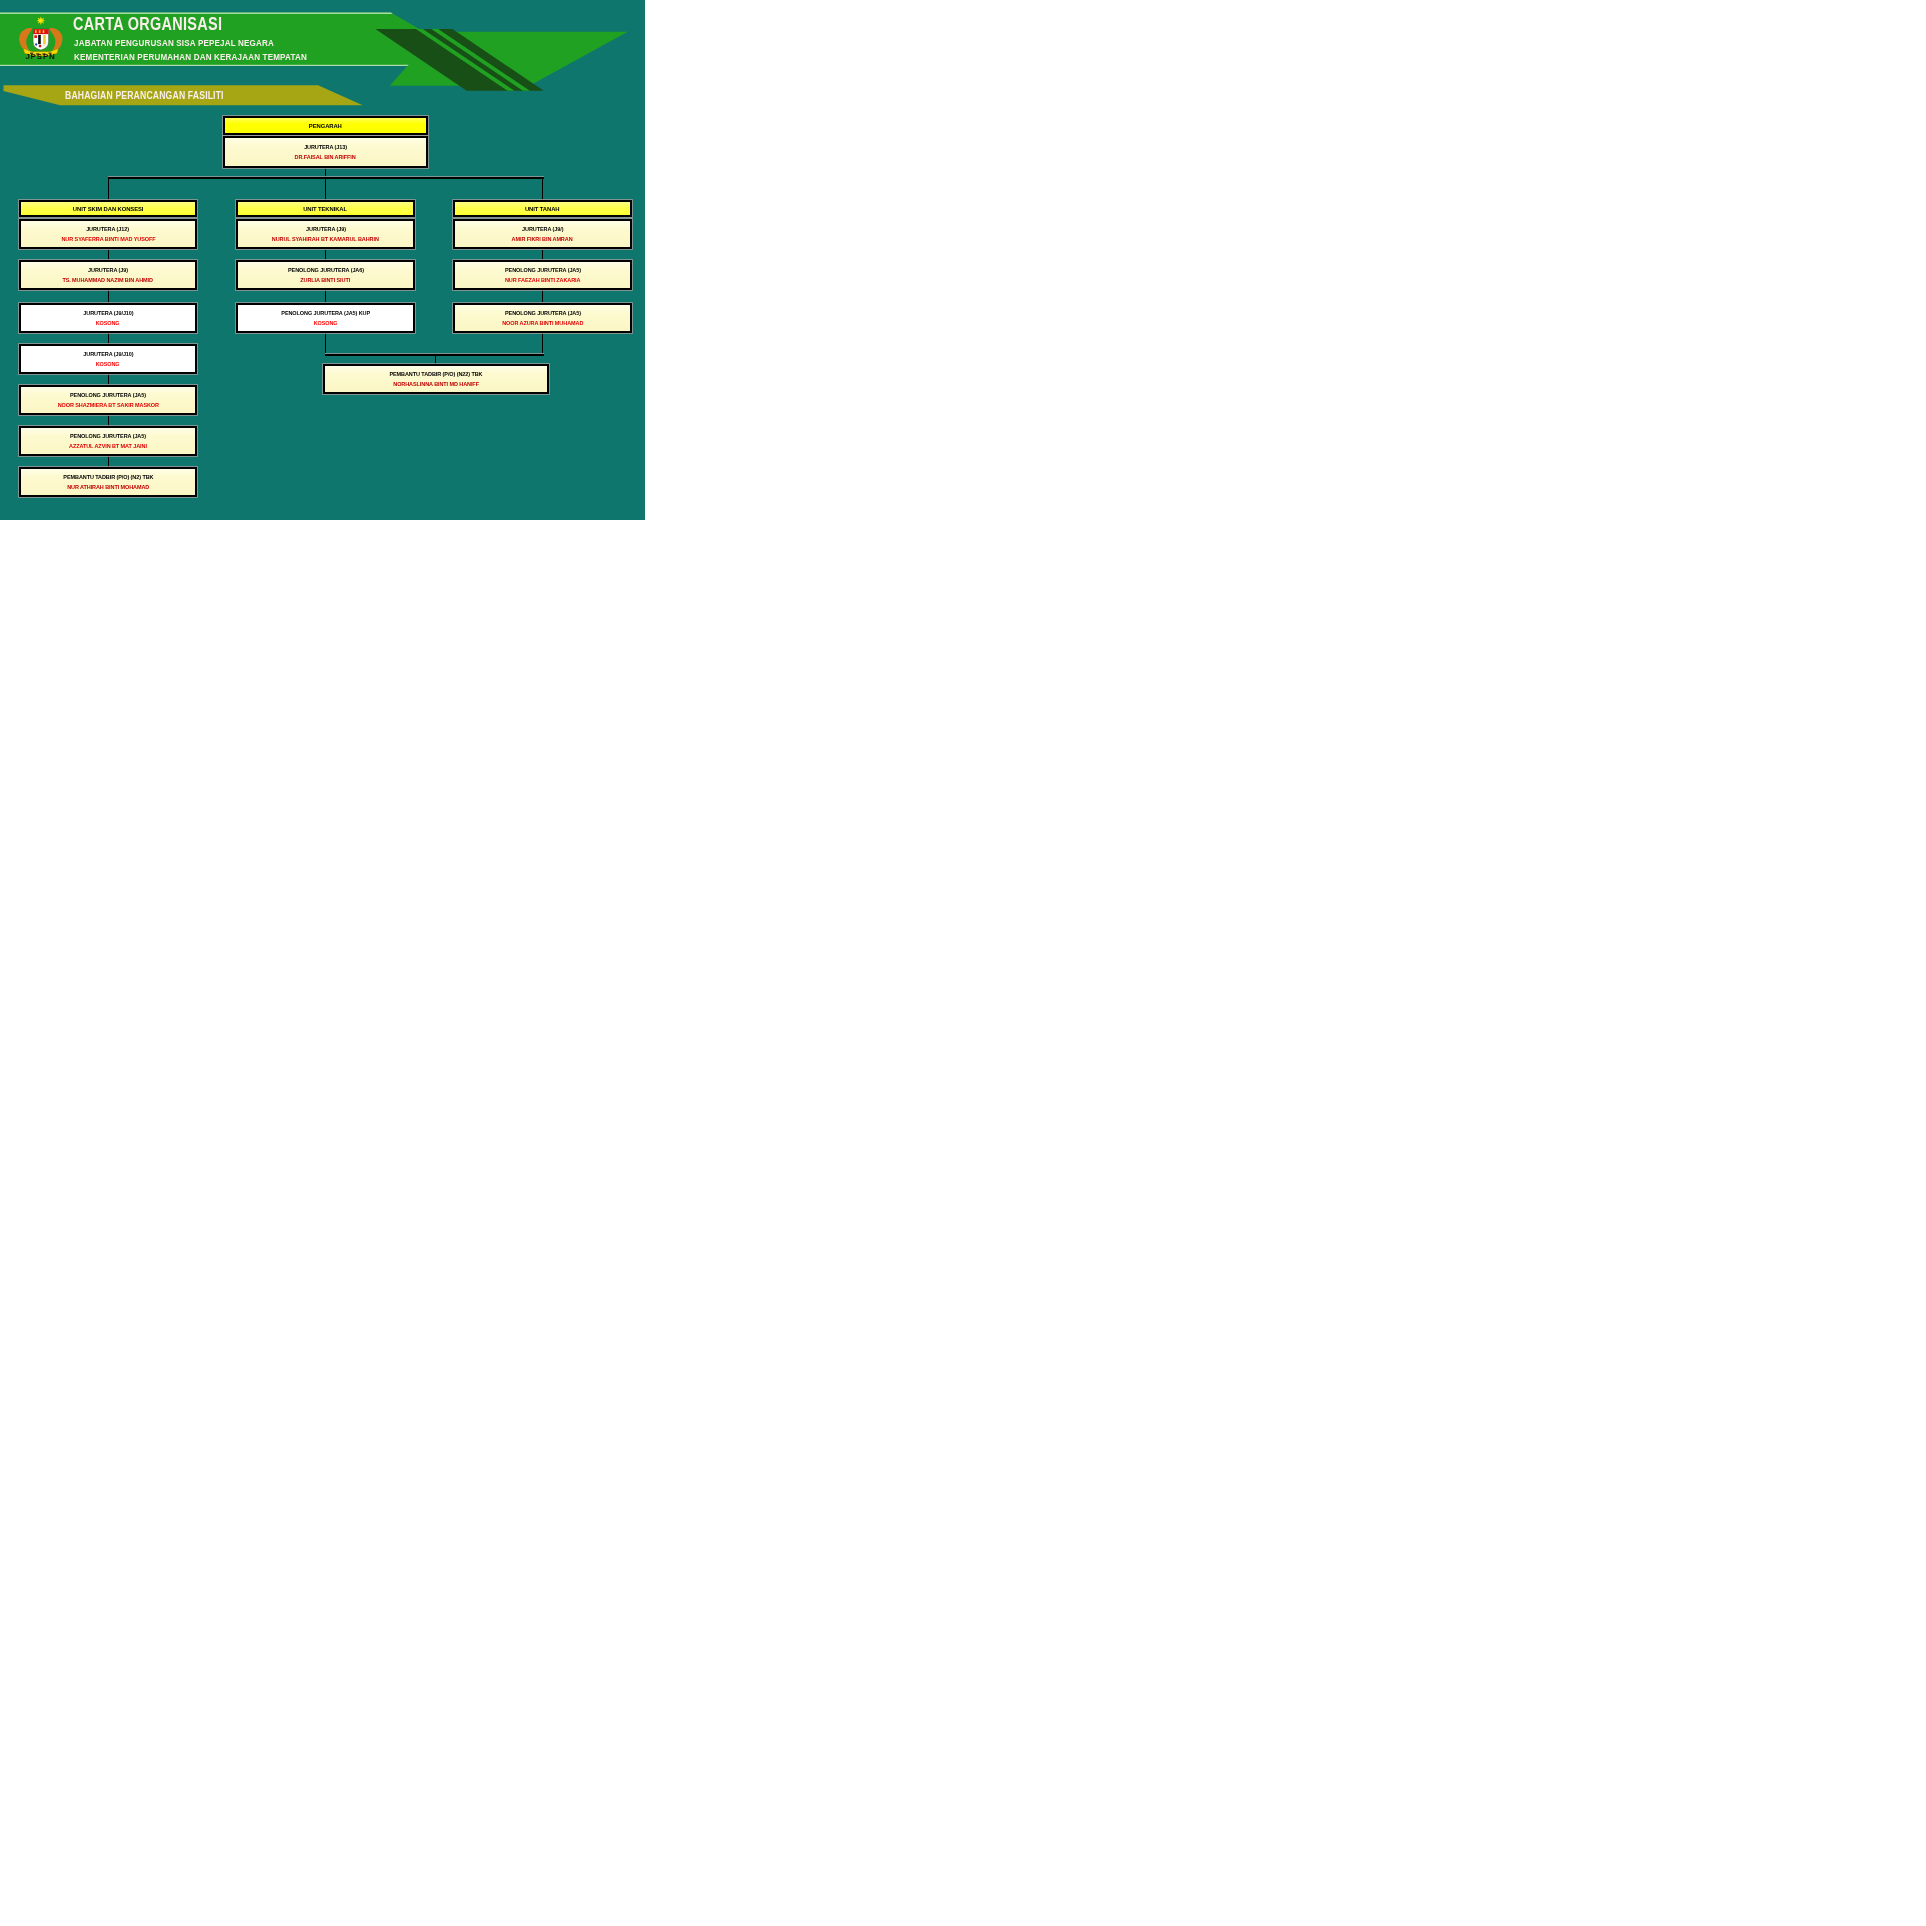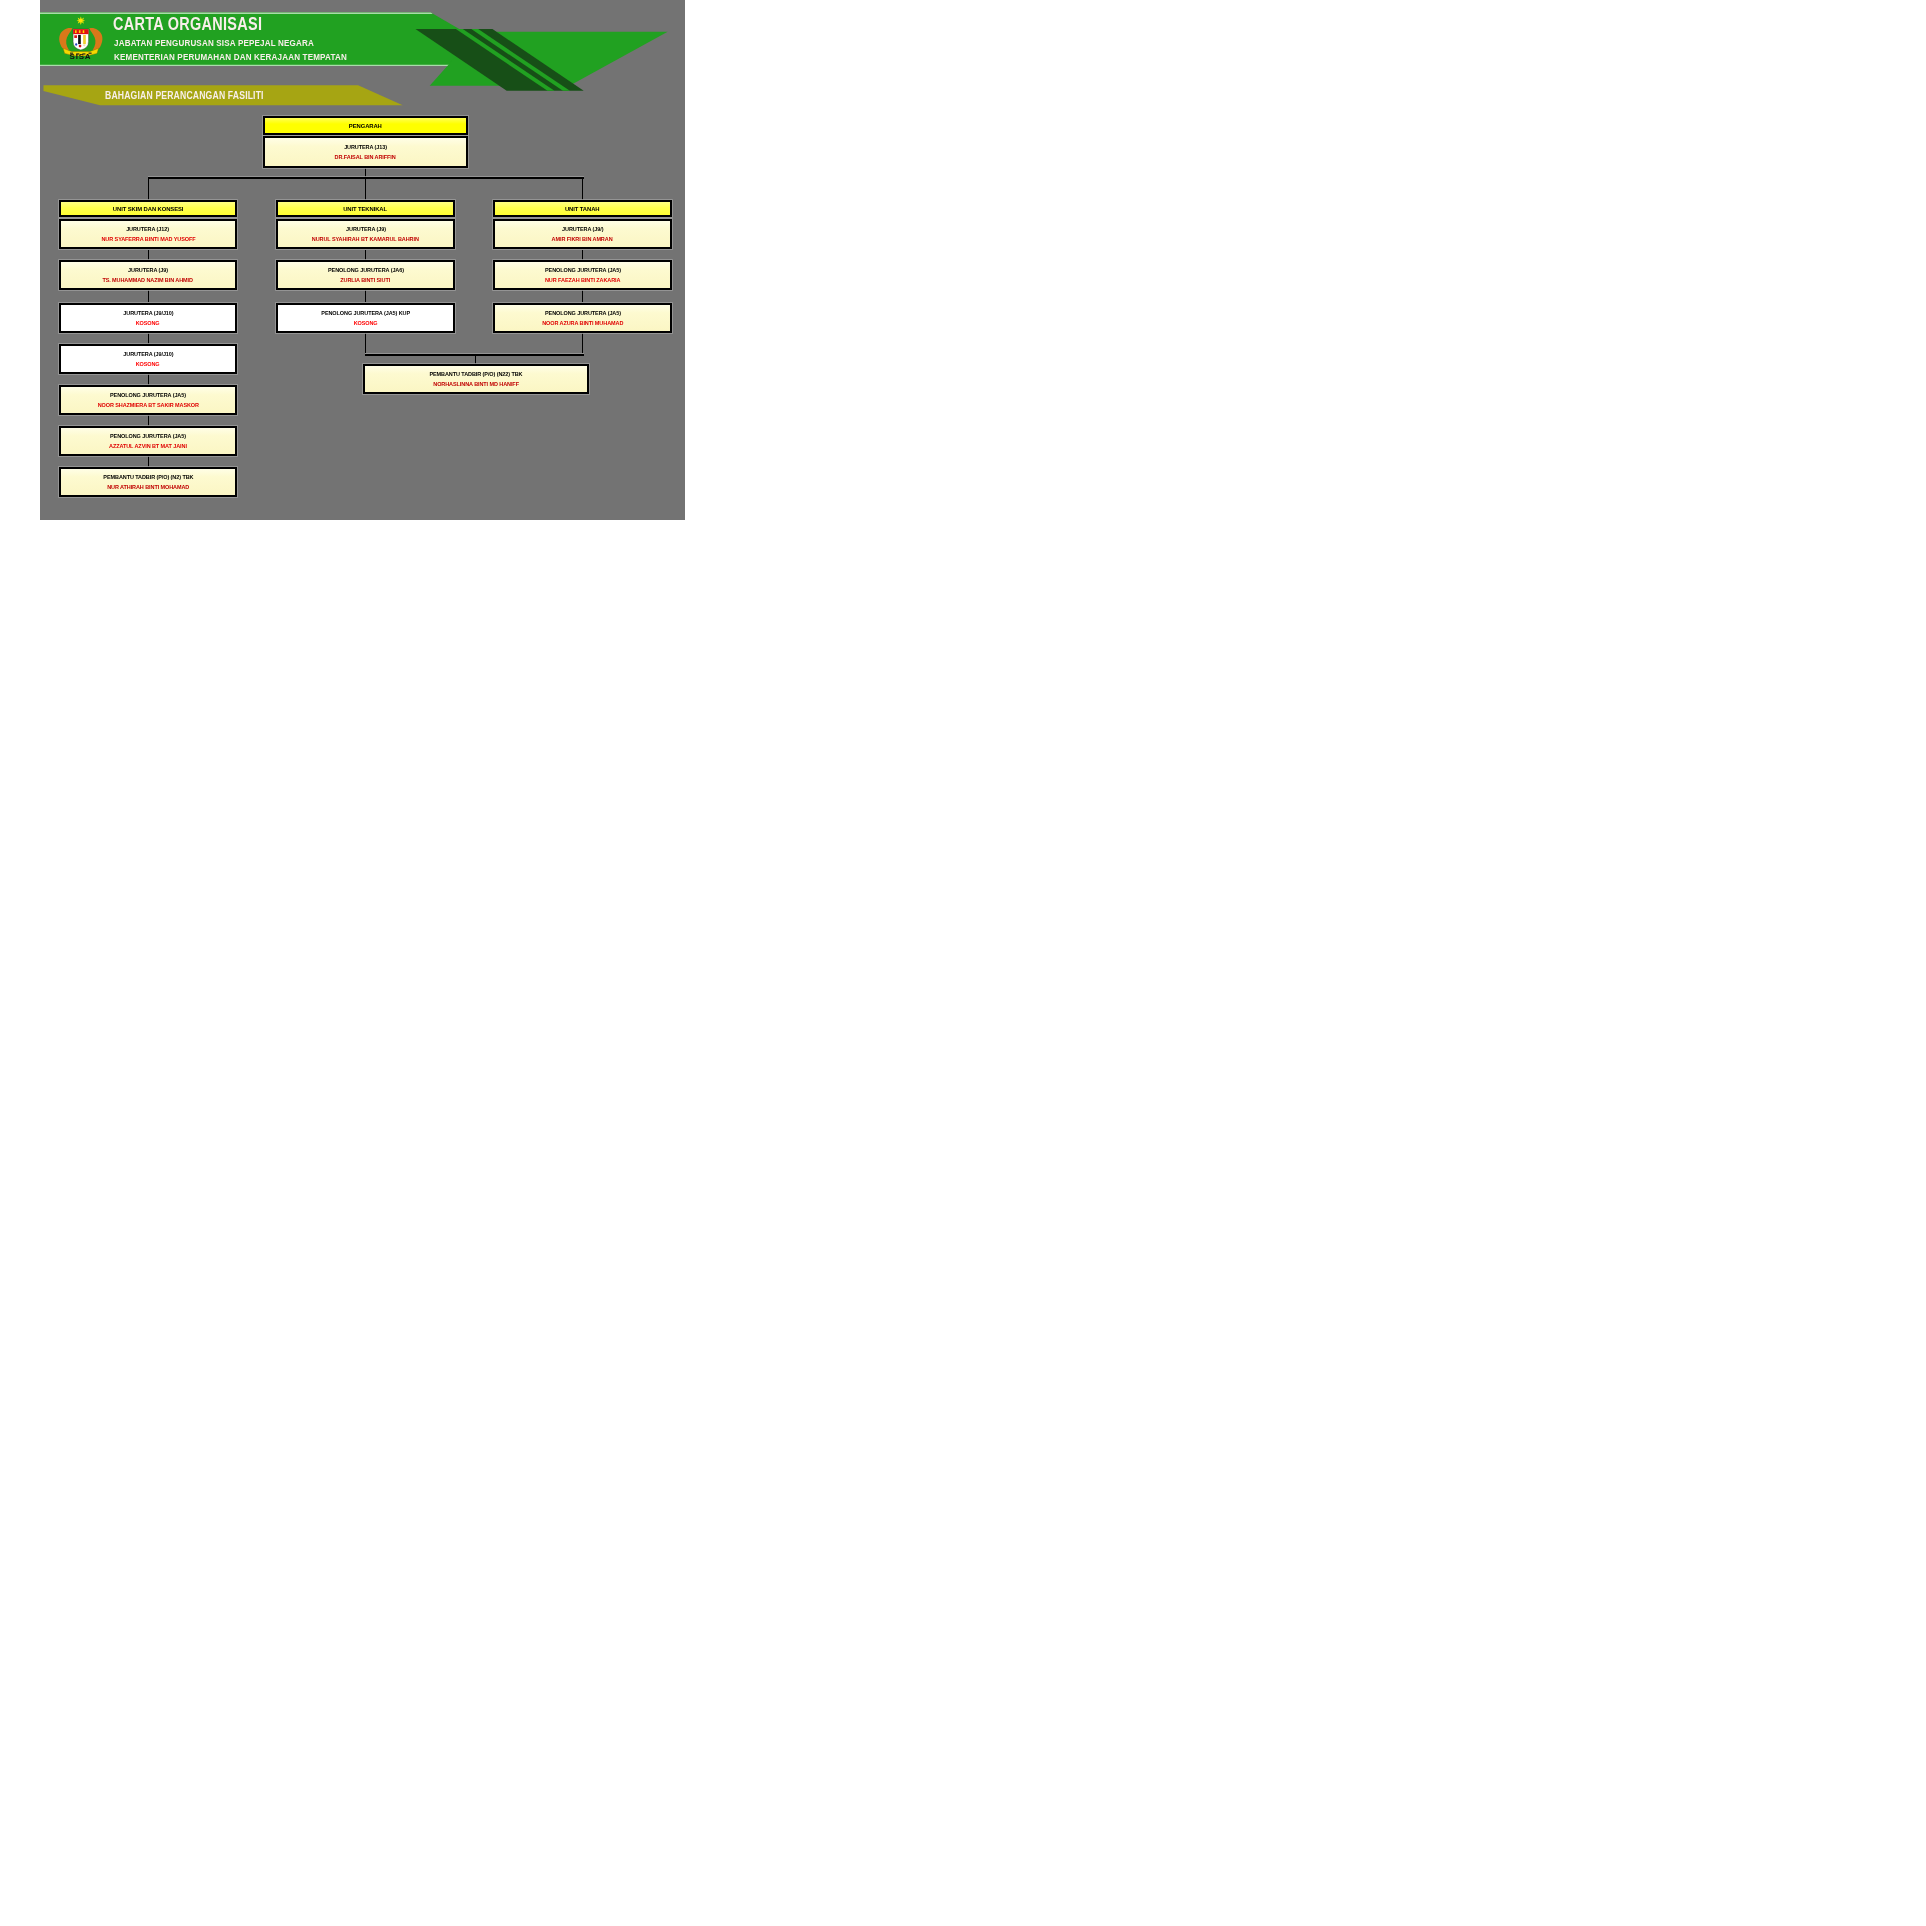--- a/index.html
+++ b/index.html
@@ -1,17 +1,17 @@
 <!DOCTYPE html>
 <html style="font-size:6.2px"><head>
 <meta charset="utf-8">
 <style>
   html,body{margin:0;padding:0;background:#ffffff;}
   body{font-family:"Liberation Sans","DejaVu Sans",sans-serif;}
-  #page{position:relative;width:645px;height:520px;background:#737373;overflow:hidden;margin-left:40px;}
+  #page{position:relative;width:645px;height:520px;background:#0f766e;overflow:hidden;}
 
   
   .hdr-text{position:absolute;color:#F8EFEA;font-weight:bold;white-space:nowrap;}
   .title-main{left:73px;top:13px;font-size:18.5px;transform:scaleX(.78);transform-origin:left top;letter-spacing:0.4px;}
   .subtitle{transform:scaleX(.84);transform-origin:left top;font-size:9.6px;letter-spacing:0.2px;}
   .sub1{left:74px;top:37px;}
   .sub2{left:74px;top:51px;}
   .logo-label{position:absolute;left:16px;top:52px;width:49px;text-align:center;color:#111;font-weight:bold;font-size:8px;letter-spacing:0.8px;}
   .banner-label{position:absolute;left:65px;top:89px;color:#F8EFEA;font-weight:bold;font-size:10.8px;transform:scaleX(.8);transform-origin:left top;white-space:nowrap;letter-spacing:0.2px;}
 
@@ -86,21 +86,21 @@
       <rect x="36" y="97" width="8" height="3" fill="#222"></rect>
       <rect x="52" y="99" width="8" height="3" fill="#222"></rect>
       <rect x="68" y="99" width="8" height="3" fill="#222"></rect>
       <rect x="84" y="97" width="8" height="3" fill="#222"></rect>
     </g>
   </svg>
 
   <div class="hdr-text title-main">CARTA ORGANISASI</div>
   <div class="hdr-text subtitle sub1">JABATAN PENGURUSAN SISA PEPEJAL NEGARA</div>
   <div class="hdr-text subtitle sub2">KEMENTERIAN PERUMAHAN DAN KERAJAAN TEMPATAN</div>
-  <div class="logo-label">SISA</div>
+  <div class="logo-label">JPSPN</div>
   <div class="banner-label">BAHAGIAN PERANCANGAN FASILITI</div>
 
   <div class="vline" style="left:325px;top:168px;height:9.2px;"></div>
   <div class="hbar" style="left:108px;top:177px;width:436px;"></div>
   <div class="vline" style="left:108px;top:179px;height:21px;"></div>
   <div class="vline" style="left:325px;top:179px;height:21px;"></div>
   <div class="vline" style="left:542px;top:179px;height:21px;"></div>
 
   <div class="vline" style="left:108px;top:250px;height:10.8px;"></div>
   <div class="vline" style="left:108px;top:290px;height:12.3px;"></div>

